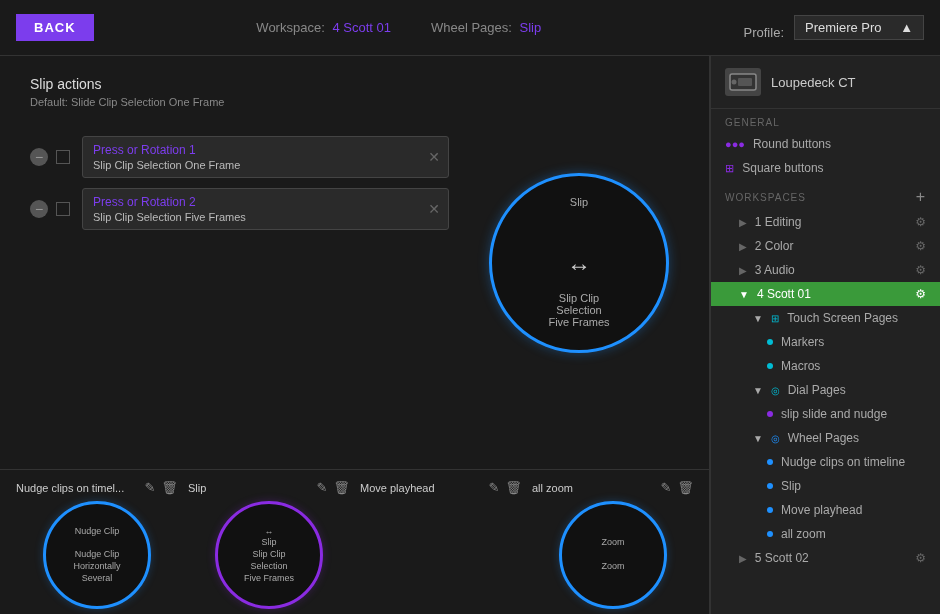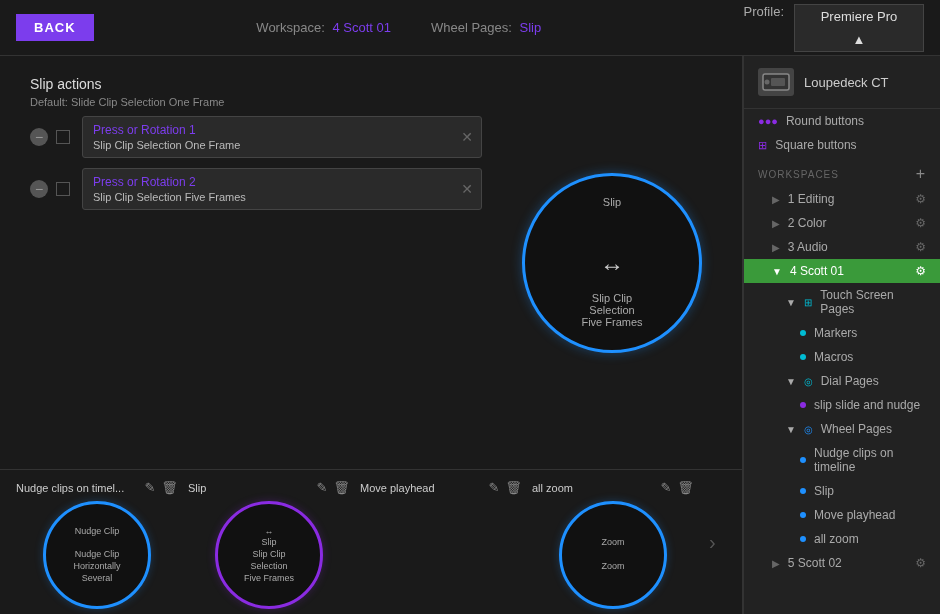--- a/index.html
+++ b/index.html
@@ -40,39 +40,38 @@
       display: flex;
       justify-content: center;
       gap: 40px;
       color: #888;
       font-size: 13px;
       text-align: right;
     }
     .top-bar-center span.accent { color: #7c3ded; }
     .top-bar-right {
       display: flex;
-      align-items: flex-start;
+      align-items: flex-end;
       gap: 10px;
       color: #aaa;
       font-size: 13px;
       min-width: 220px;
       justify-content: flex-end;
     }
     .profile-select {
       background: #2a2a2a;
       color: #ddd;
       border: 1px solid #444;
       padding: 4px 10px;
       font-size: 13px;
       min-width: 130px;
       display: flex;
       align-items: center;
       justify-content: space-between;
       gap: 8px;
-      flex-direction: column;
     }
 
     
     .main {
       display: flex;
       flex: 1;
       overflow: hidden;
     }
 
     
@@ -93,21 +92,21 @@
       flex: 1;
     }
     .wheel-actions-title {
       font-size: 14px;
       color: #ddd;
       margin-bottom: 4px;
     }
     .wheel-actions-default {
       font-size: 11px;
       color: #888;
-      margin-bottom: 8px;
+      margin-bottom: 28px;
     }
     .action-row {
       display: flex;
       align-items: center;
       gap: 8px;
       margin-bottom: 10px;
     }
     .action-minus {
       width: 18px;
       height: 18px;
@@ -255,21 +254,21 @@
       align-items: center;
       justify-content: center;
       color: #555;
       font-size: 20px;
       padding: 0 5px;
       align-self: center;
     }
 
     
     .right-sidebar {
-      width: 197px;
+      width: 230px;
       background: #222;
       display: flex;
       flex-direction: column;
       overflow-y: auto;
       border-left: 1px solid #333;
     }
     .sidebar-device-row {
       display: flex;
       align-items: center;
       gap: 10px;
@@ -454,20 +453,23 @@
       <div class="device-icon">
         <svg width="28" height="18" viewBox="0 0 28 18" fill="none">
           <rect x="1" y="1" width="26" height="16" rx="2" stroke="#888" stroke-width="1.5" fill="#333"></rect>
           <circle cx="5" cy="9" r="2.5" fill="#666"></circle>
           <rect x="9" y="5" width="14" height="8" rx="1" fill="#555"></rect>
         </svg>
       </div>
       <span class="device-name">Loupedeck CT</span>
     </div>
 
+    <div class="section-header">
+      <span>GENERAL</span>
+    </div>
 
     <div class="sidebar-item">
       <span style="color:#8a2be2;font-size:11px;">●●●</span>
       <span>Round buttons</span>
     </div>
     <div class="sidebar-item">
       <span style="color:#8a2be2;font-size:11px;">⊞</span>
       <span>Square buttons</span>
     </div>
 

